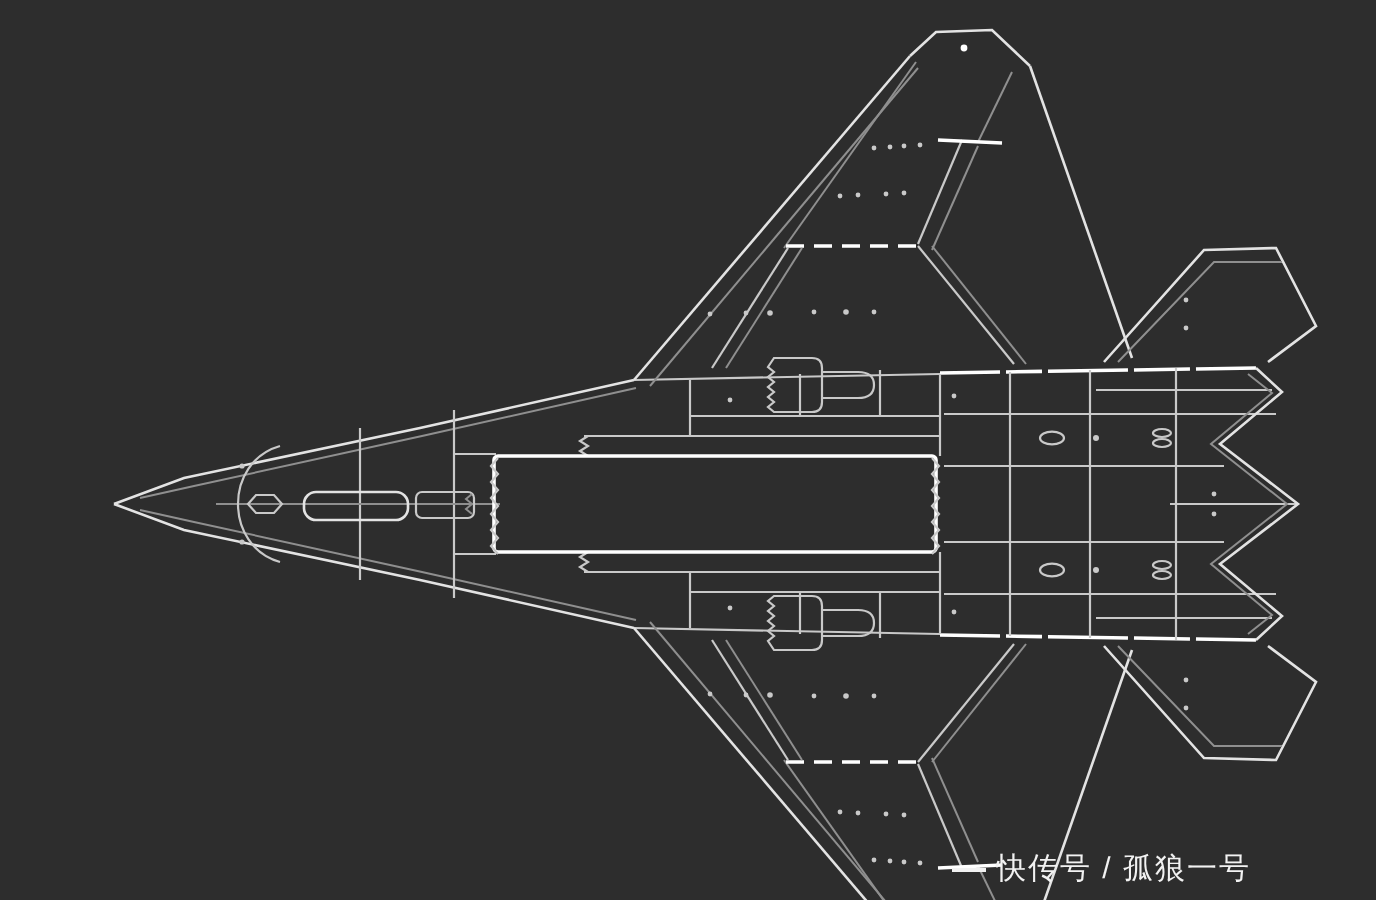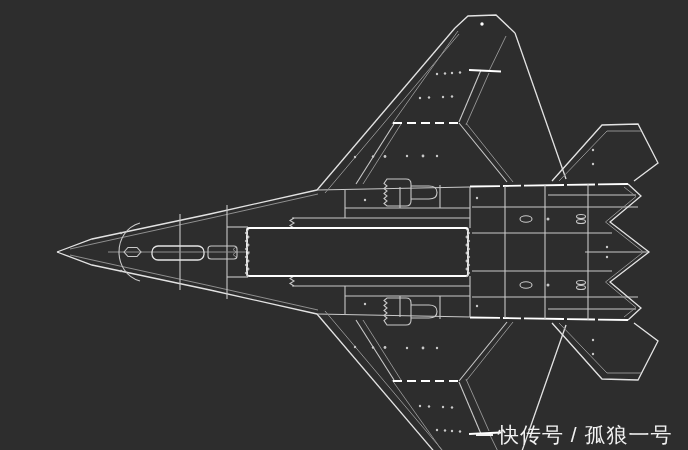--- a/index.html
+++ b/index.html
@@ -8,21 +8,21 @@
     font-family:"Liberation Sans",sans-serif;}
   svg{position:absolute;left:0;top:0;}
   .ln{stroke:var(--c-line,#c9c9c9);stroke-width:1.1;fill:none;}
   .md{stroke:var(--c-line-mid,#e3e3e3);stroke-width:1.3;fill:none;}
   .br{stroke:var(--c-line-bright,#ffffff);stroke-width:1.8;fill:none;}
   .ft{stroke:var(--c-line-faint,#8f8f8f);stroke-width:1;fill:none;}
   .dt{fill:var(--c-line,#c9c9c9);stroke:none;}
   .db{fill:var(--c-line-bright,#ffffff);stroke:none;}
   #watermark{position:absolute;left:476px;top:423px;display:flex;align-items:center;gap:5px;}
   #watermark .wm-dash{width:17px;height:2.5px;background:var(--c-watermark,#f2f2f2);flex:none;}
-  #watermark .wm-text{color:var(--c-watermark,#f2f2f2);font-size:21px;line-height:24px;
+  #watermark .wm-text{color:var(--c-watermark,#f2f2f2);font-size:15px;line-height:24px;
     font-weight:500;letter-spacing:1px;white-space:nowrap;}
 </style>
 </head>
 <body>
 
 <div id="screen">
   <svg width="688" height="450" viewBox="0 0 688 450">
 
     <g id="half">
 

